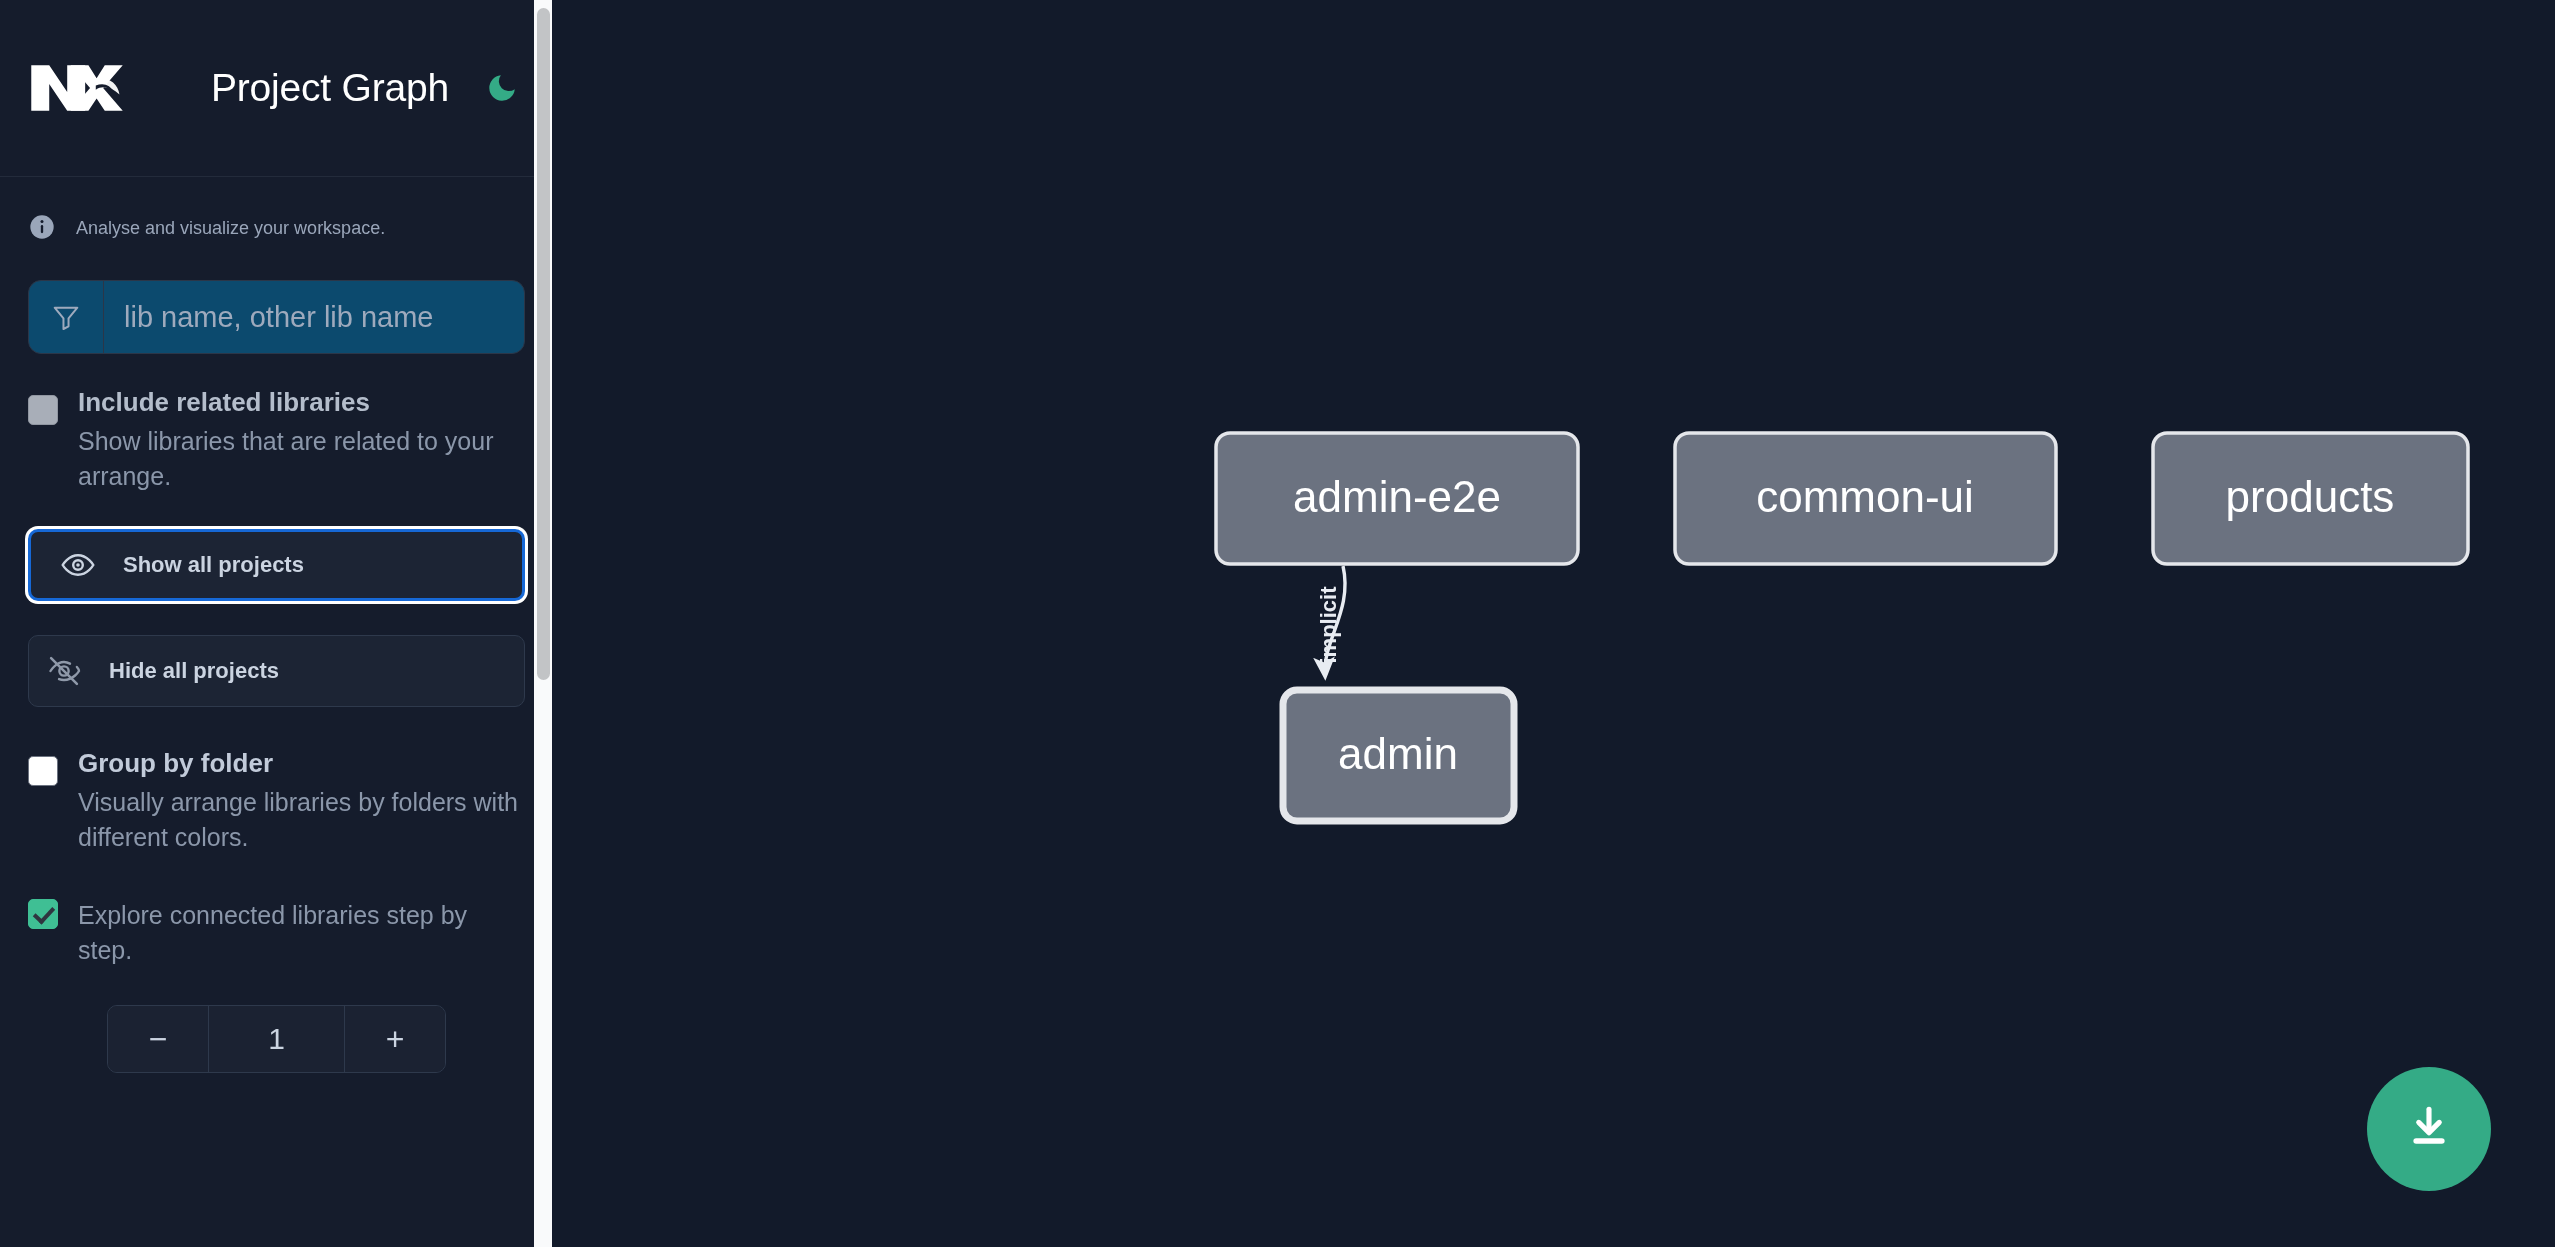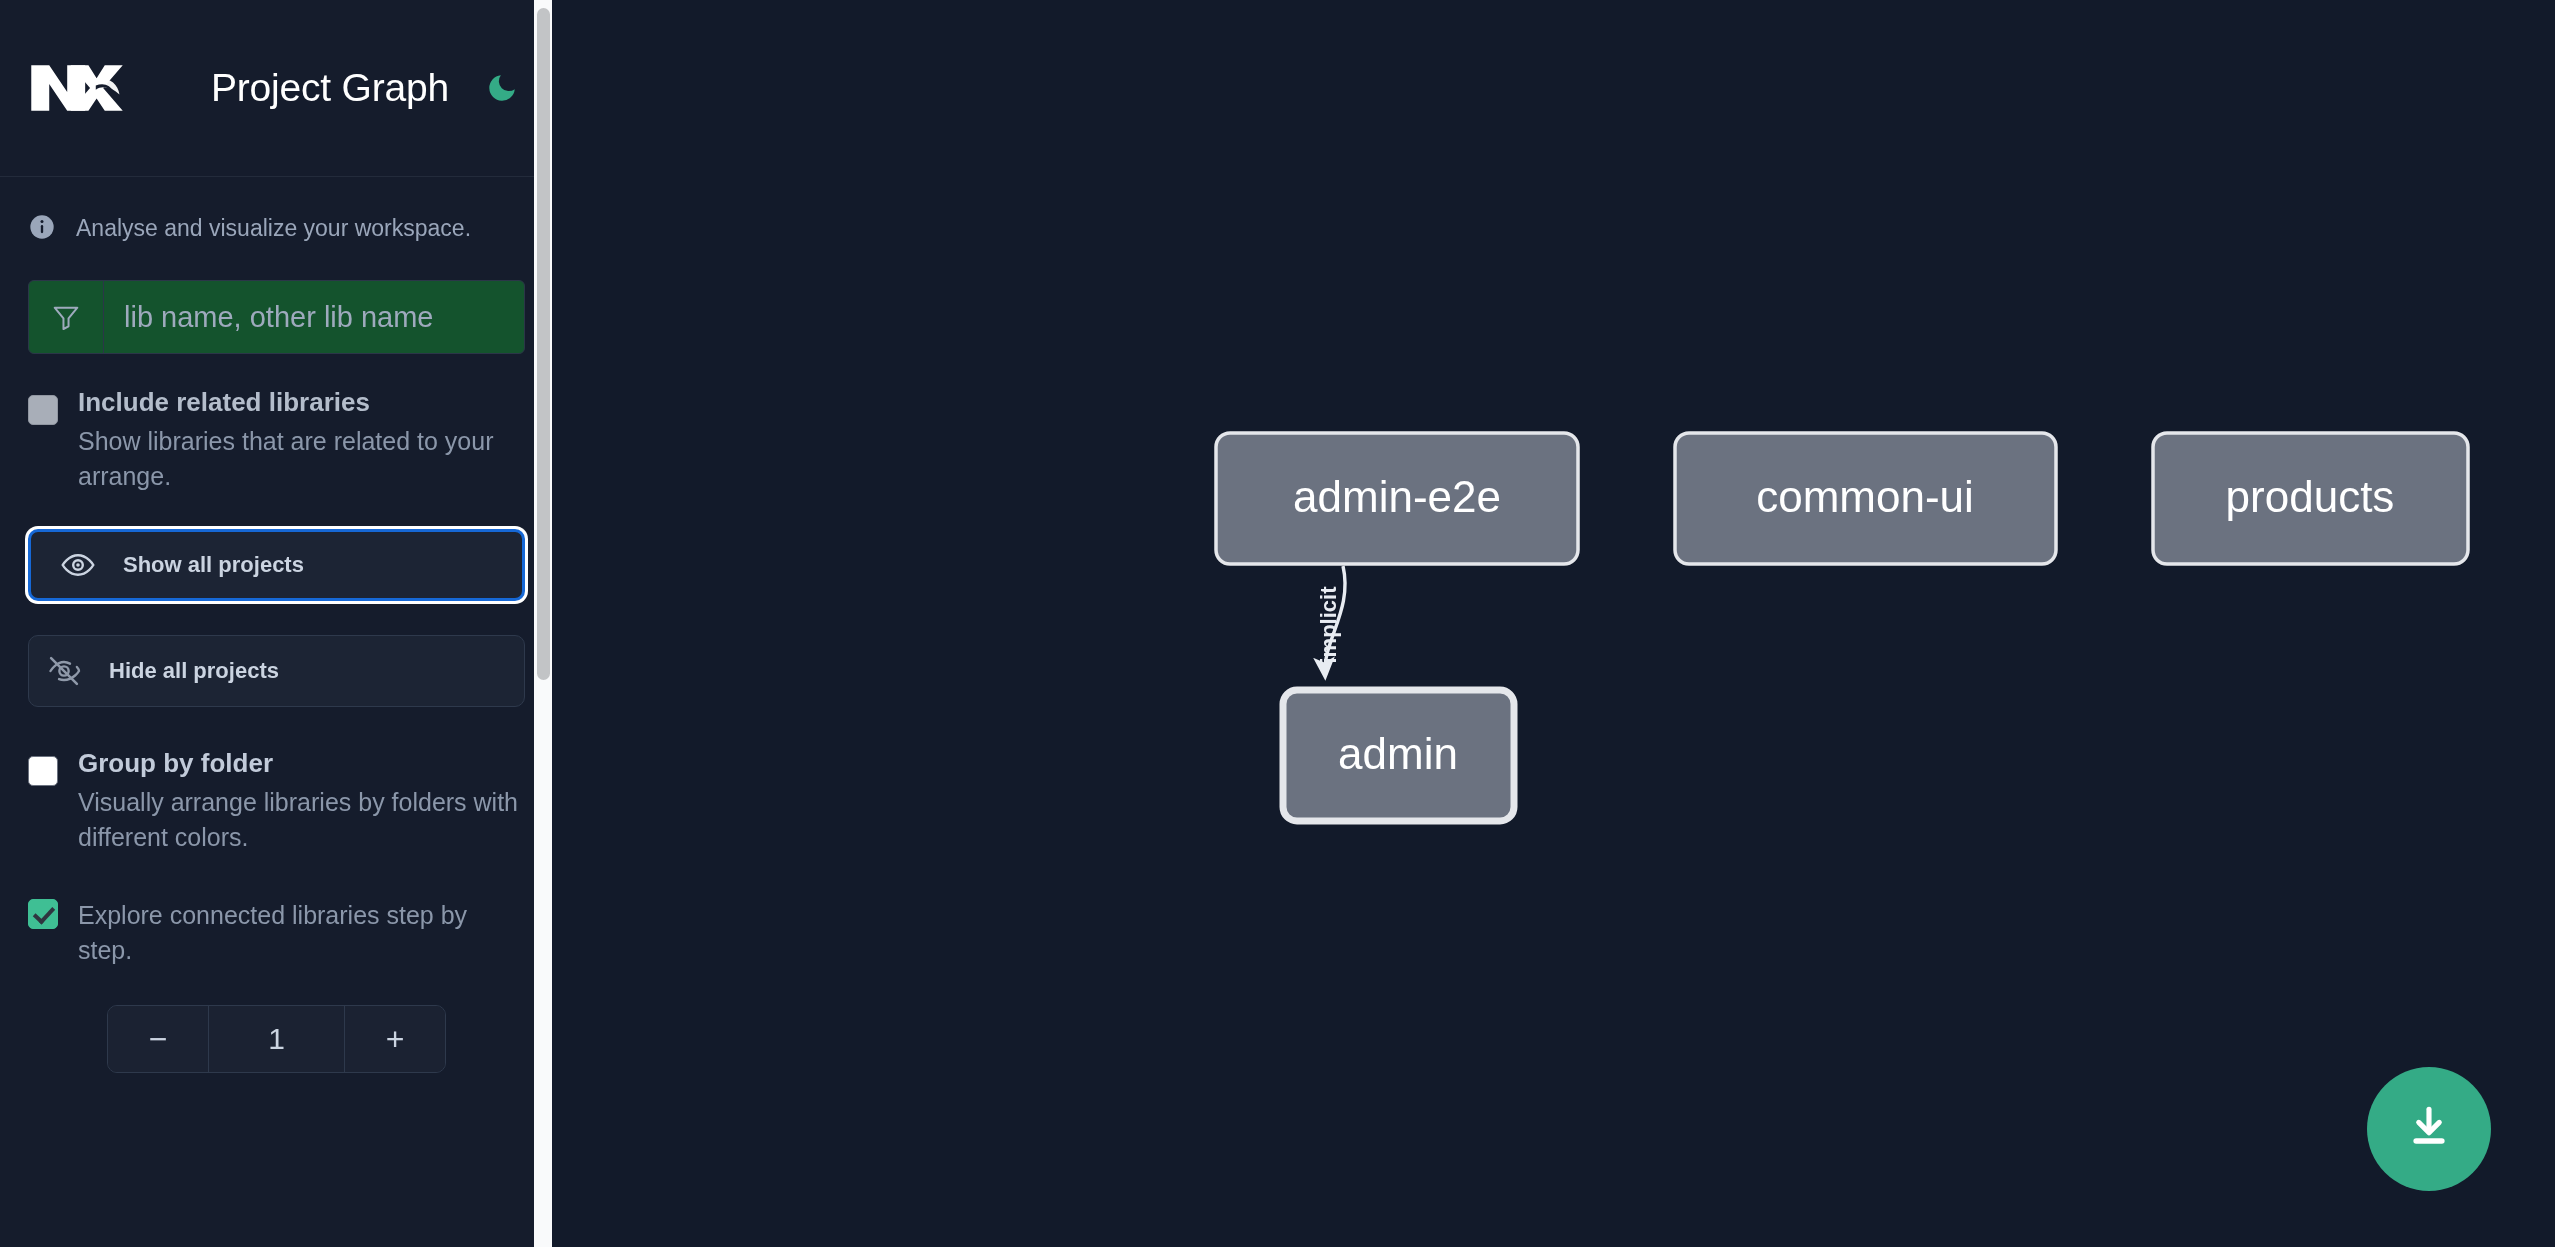--- a/index.html
+++ b/index.html
@@ -70,34 +70,34 @@
     height: 103px;
   }
   .info-icon {
     width: 28px;
     height: 28px;
     flex: 0 0 28px;
     margin-right: 20px;
   }
   .sb-subtitle {
     color: #9aa6ba;
-    font-size: 23px;
+    font-size: 18px;
     white-space: nowrap;
   }
 
   .sb-body {
     padding: 0 28px;
   }
 
   
   .filter-box {
     height: 74px;
     border: 1px solid #2b3648;
-    border-radius: 6px;
-    background: #14532d;
+    border-radius: 13px;
+    background: #0c4a6e;
     display: flex;
     align-items: stretch;
     overflow: hidden;
     box-sizing: border-box;
   }
   .filter-icon-wrap {
     width: 74px;
     flex: 0 0 74px;
     display: flex;
     align-items: center;

